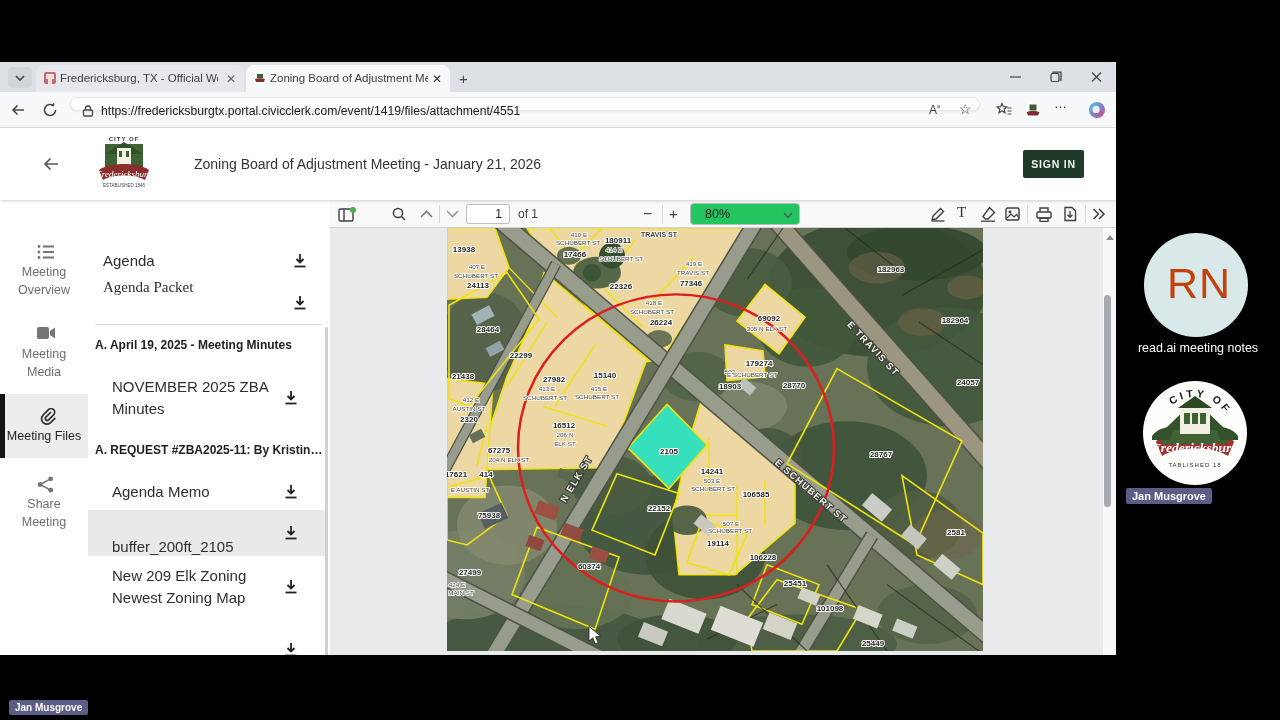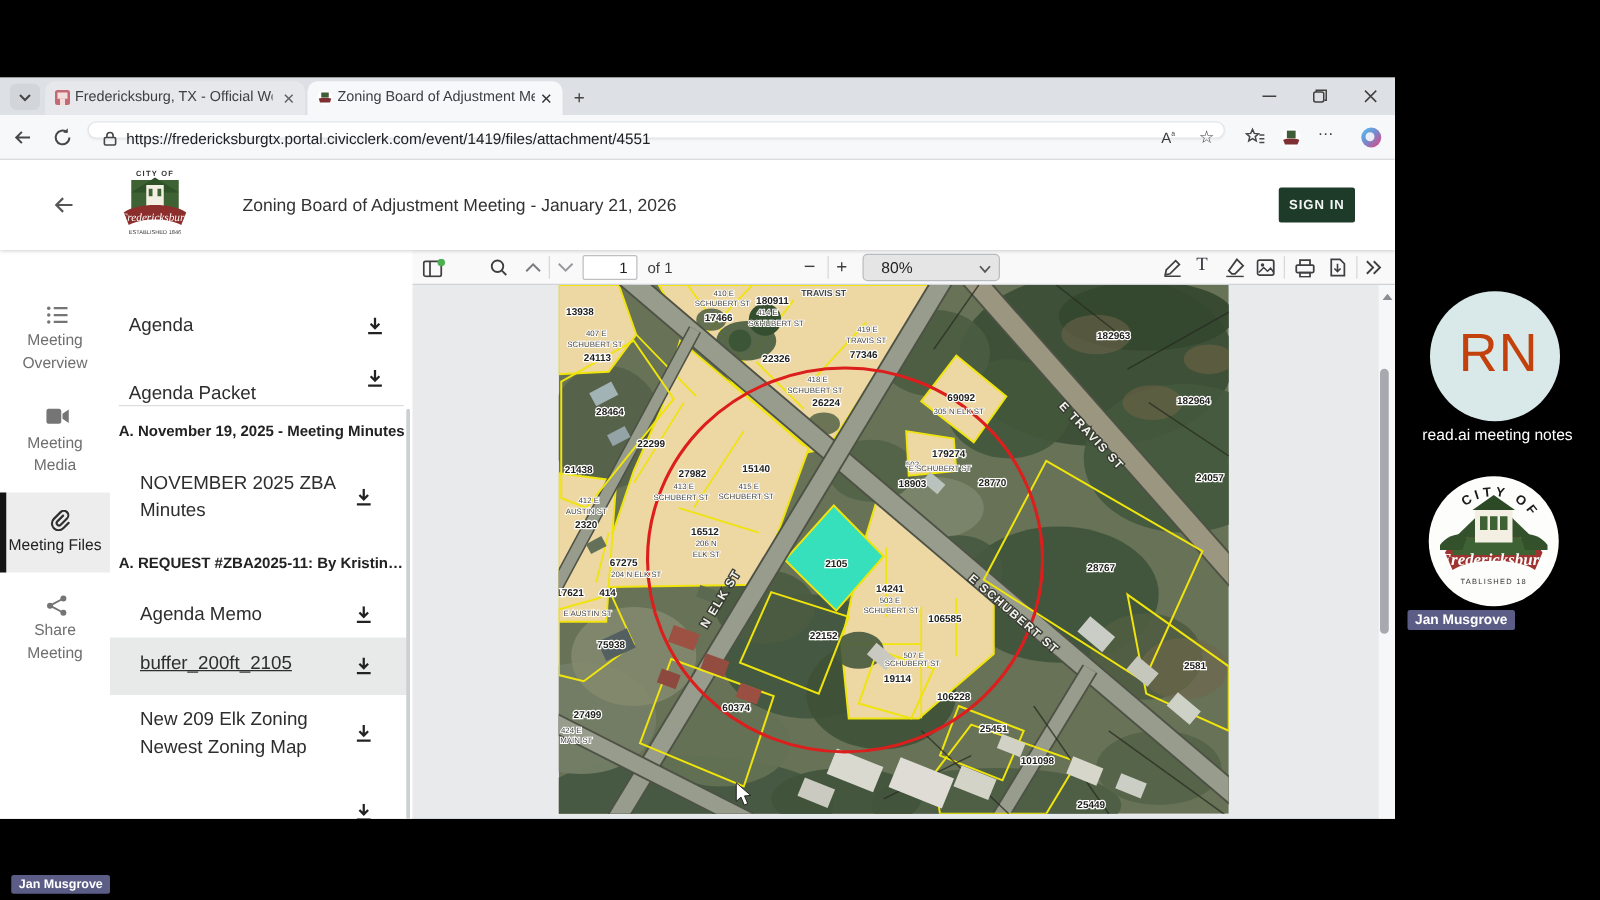--- a/index.html
+++ b/index.html
@@ -157,40 +157,40 @@
           <path d="M3 8.5l10.7-5.7M3 8.5l10.7 5.7" stroke="#757575" stroke-width="1.5"></path>
         </svg>
       <div class="navitem" style="top:266px">Share<br>Meeting</div>
     </div>
     <div id="filelist">
       <div class="frow" style="left:15px;top:10px;">Agenda</div>
       <svg class="dl" style="left:205px;top:14px" viewBox="0 0 14 14">
           <path d="M7 0v8M3.5 5L7 8.5L10.5 5" stroke="#222" stroke-width="1.8" fill="none"></path>
           <path d="M1.5 12.5h11" stroke="#222" stroke-width="1.8"></path>
         </svg>
-      <div class="frow" style="left:15px;top:64px;">Agenda Packet</div>
+      <div class="frow" style="left:15px;top:36px;font-family:Liberation Serif, serif;">Agenda Packet</div>
       <svg class="dl" style="left:205px;top:56px" viewBox="0 0 14 14">
           <path d="M7 0v8M3.5 5L7 8.5L10.5 5" stroke="#222" stroke-width="1.8" fill="none"></path>
           <path d="M1.5 12.5h11" stroke="#222" stroke-width="1.8"></path>
         </svg>
       <div style="position:absolute;left:7px;top:84px;width:228px;border-top:1px solid #ddd;"></div>
-      <div class="fhead" style="top:98px;">A. November 19, 2025 - Meeting Minutes</div>
+      <div class="fhead" style="top:98px;">A. April 19, 2025 - Meeting Minutes</div>
       <div class="frow" style="top:136px;">NOVEMBER 2025 ZBA<br>Minutes</div>
       <svg class="dl" style="left:196px;top:151px" viewBox="0 0 14 14">
           <path d="M7 0v8M3.5 5L7 8.5L10.5 5" stroke="#222" stroke-width="1.8" fill="none"></path>
           <path d="M1.5 12.5h11" stroke="#222" stroke-width="1.8"></path>
         </svg>
       <div class="fhead" style="top:203px;">A. REQUEST #ZBA2025-11: By Kristin…</div>
       <div class="frow" style="top:241px;text-align:right;">Agenda Memo</div>
       <svg class="dl" style="left:196px;top:245px" viewBox="0 0 14 14">
           <path d="M7 0v8M3.5 5L7 8.5L10.5 5" stroke="#222" stroke-width="1.8" fill="none"></path>
           <path d="M1.5 12.5h11" stroke="#222" stroke-width="1.8"></path>
         </svg>
       <div class="hl"></div>
-      <div class="frow" style="top:280px;text-decoration:underline;">buffer_200ft_2105</div>
+      <div class="frow" style="top:296px;">buffer_200ft_2105</div>
       <svg class="dl" style="left:196px;top:286px" viewBox="0 0 14 14">
           <path d="M7 0v8M3.5 5L7 8.5L10.5 5" stroke="#222" stroke-width="1.8" fill="none"></path>
           <path d="M1.5 12.5h11" stroke="#222" stroke-width="1.8"></path>
         </svg>
       <div class="frow" style="top:325px;">New 209 Elk Zoning<br>Newest Zoning Map</div>
       <svg class="dl" style="left:196px;top:340px" viewBox="0 0 14 14">
           <path d="M7 0v8M3.5 5L7 8.5L10.5 5" stroke="#222" stroke-width="1.8" fill="none"></path>
           <path d="M1.5 12.5h11" stroke="#222" stroke-width="1.8"></path>
         </svg>
       <svg class="dl" style="left:196px;top:403px" viewBox="0 0 14 14">
@@ -214,21 +214,21 @@
         </svg>
       <div style="position:absolute;left:109px;top:5px;width:1px;height:18px;background:#d8d8db;"></div>
       <svg style="position:absolute;left:116px;top:10px" width="13" height="8" viewBox="0 0 13 8">
           <path d="M1 1l5.5 5.5L12 1" stroke="#9a9a9e" stroke-width="1.6" fill="none"></path>
         </svg>
       <div style="position:absolute;left:136px;top:4px;width:44px;height:20px;background:#fff;border:1px solid #bfbfc3;border-radius:2px;font-size:12px;color:#222;text-align:right;line-height:19px;padding-right:7px;">1</div>
       <div style="position:absolute;left:188px;top:7px;font-size:12px;color:#3f3f42;">of 1</div>
       <div style="position:absolute;left:313px;top:5px;font-size:16px;color:#3f3f42;">−</div>
       <div style="position:absolute;left:332px;top:5px;width:1px;height:18px;background:#d8d8db;"></div>
       <div style="position:absolute;left:339px;top:5px;font-size:15px;color:#3f3f42;">+</div>
-      <div style="position:absolute;left:360px;top:3px;width:110px;height:22px;background:#e5e5e5;border:1px solid #b9bcc0;border-radius:4px;">
+      <div style="position:absolute;left:360px;top:3px;width:110px;height:22px;background:#22c55e;border:1px solid #b9bcc0;border-radius:4px;">
         <div style="position:absolute;left:14px;top:3px;font-size:12.5px;color:#222;">80%</div>
         <svg style="position:absolute;left:92px;top:8px" width="10" height="7" viewBox="0 0 10 7">
             <path d="M1 1l4 4.5L9 1" stroke="#555" stroke-width="1.4" fill="none"></path>
           </svg>
       </div>
       <svg style="position:absolute;left:600px;top:6px" width="16" height="16" viewBox="0 0 16 16">
           <path d="M10.5 2.5l3 3L6 13l-3.8.8L3 10z" fill="none" stroke="#3f3f42" stroke-width="1.4"></path>
           <path d="M1.5 15h13" stroke="#3f3f42" stroke-width="1.3"></path>
         </svg>
       <div style="position:absolute;left:627px;top:4px;font-size:15px;color:#35353a;font-family:'Liberation Serif',serif;">T</div>

